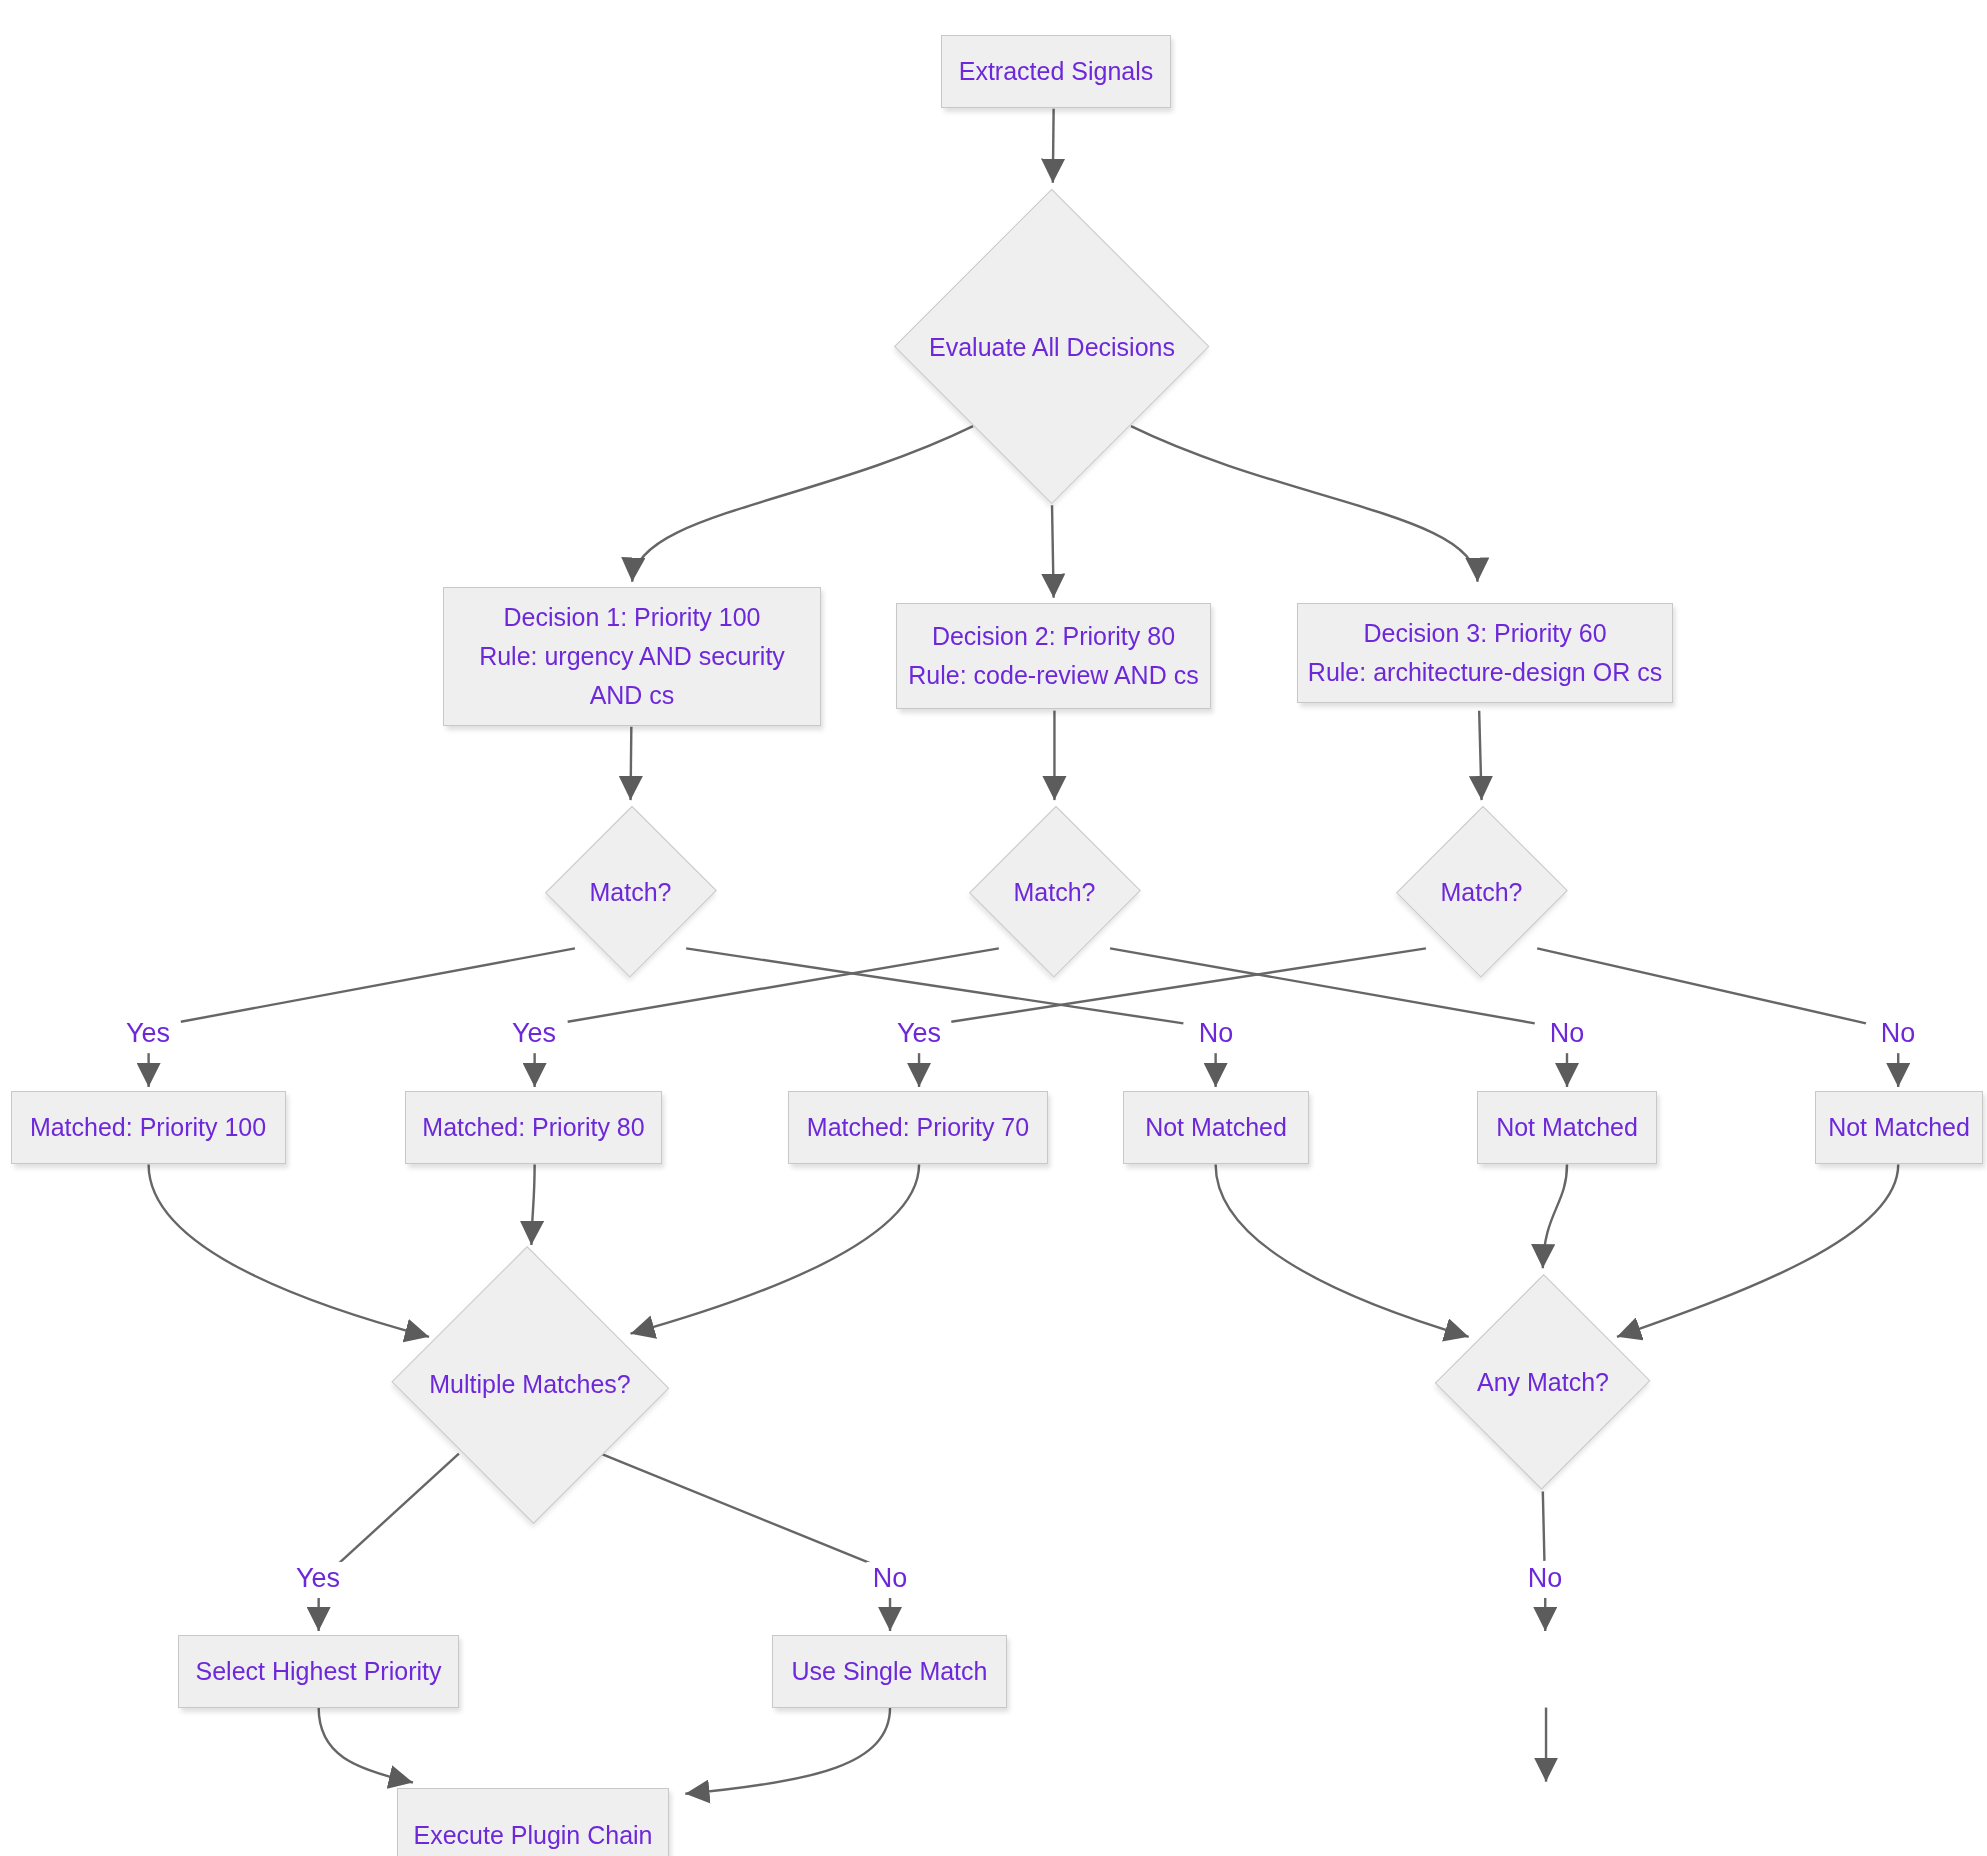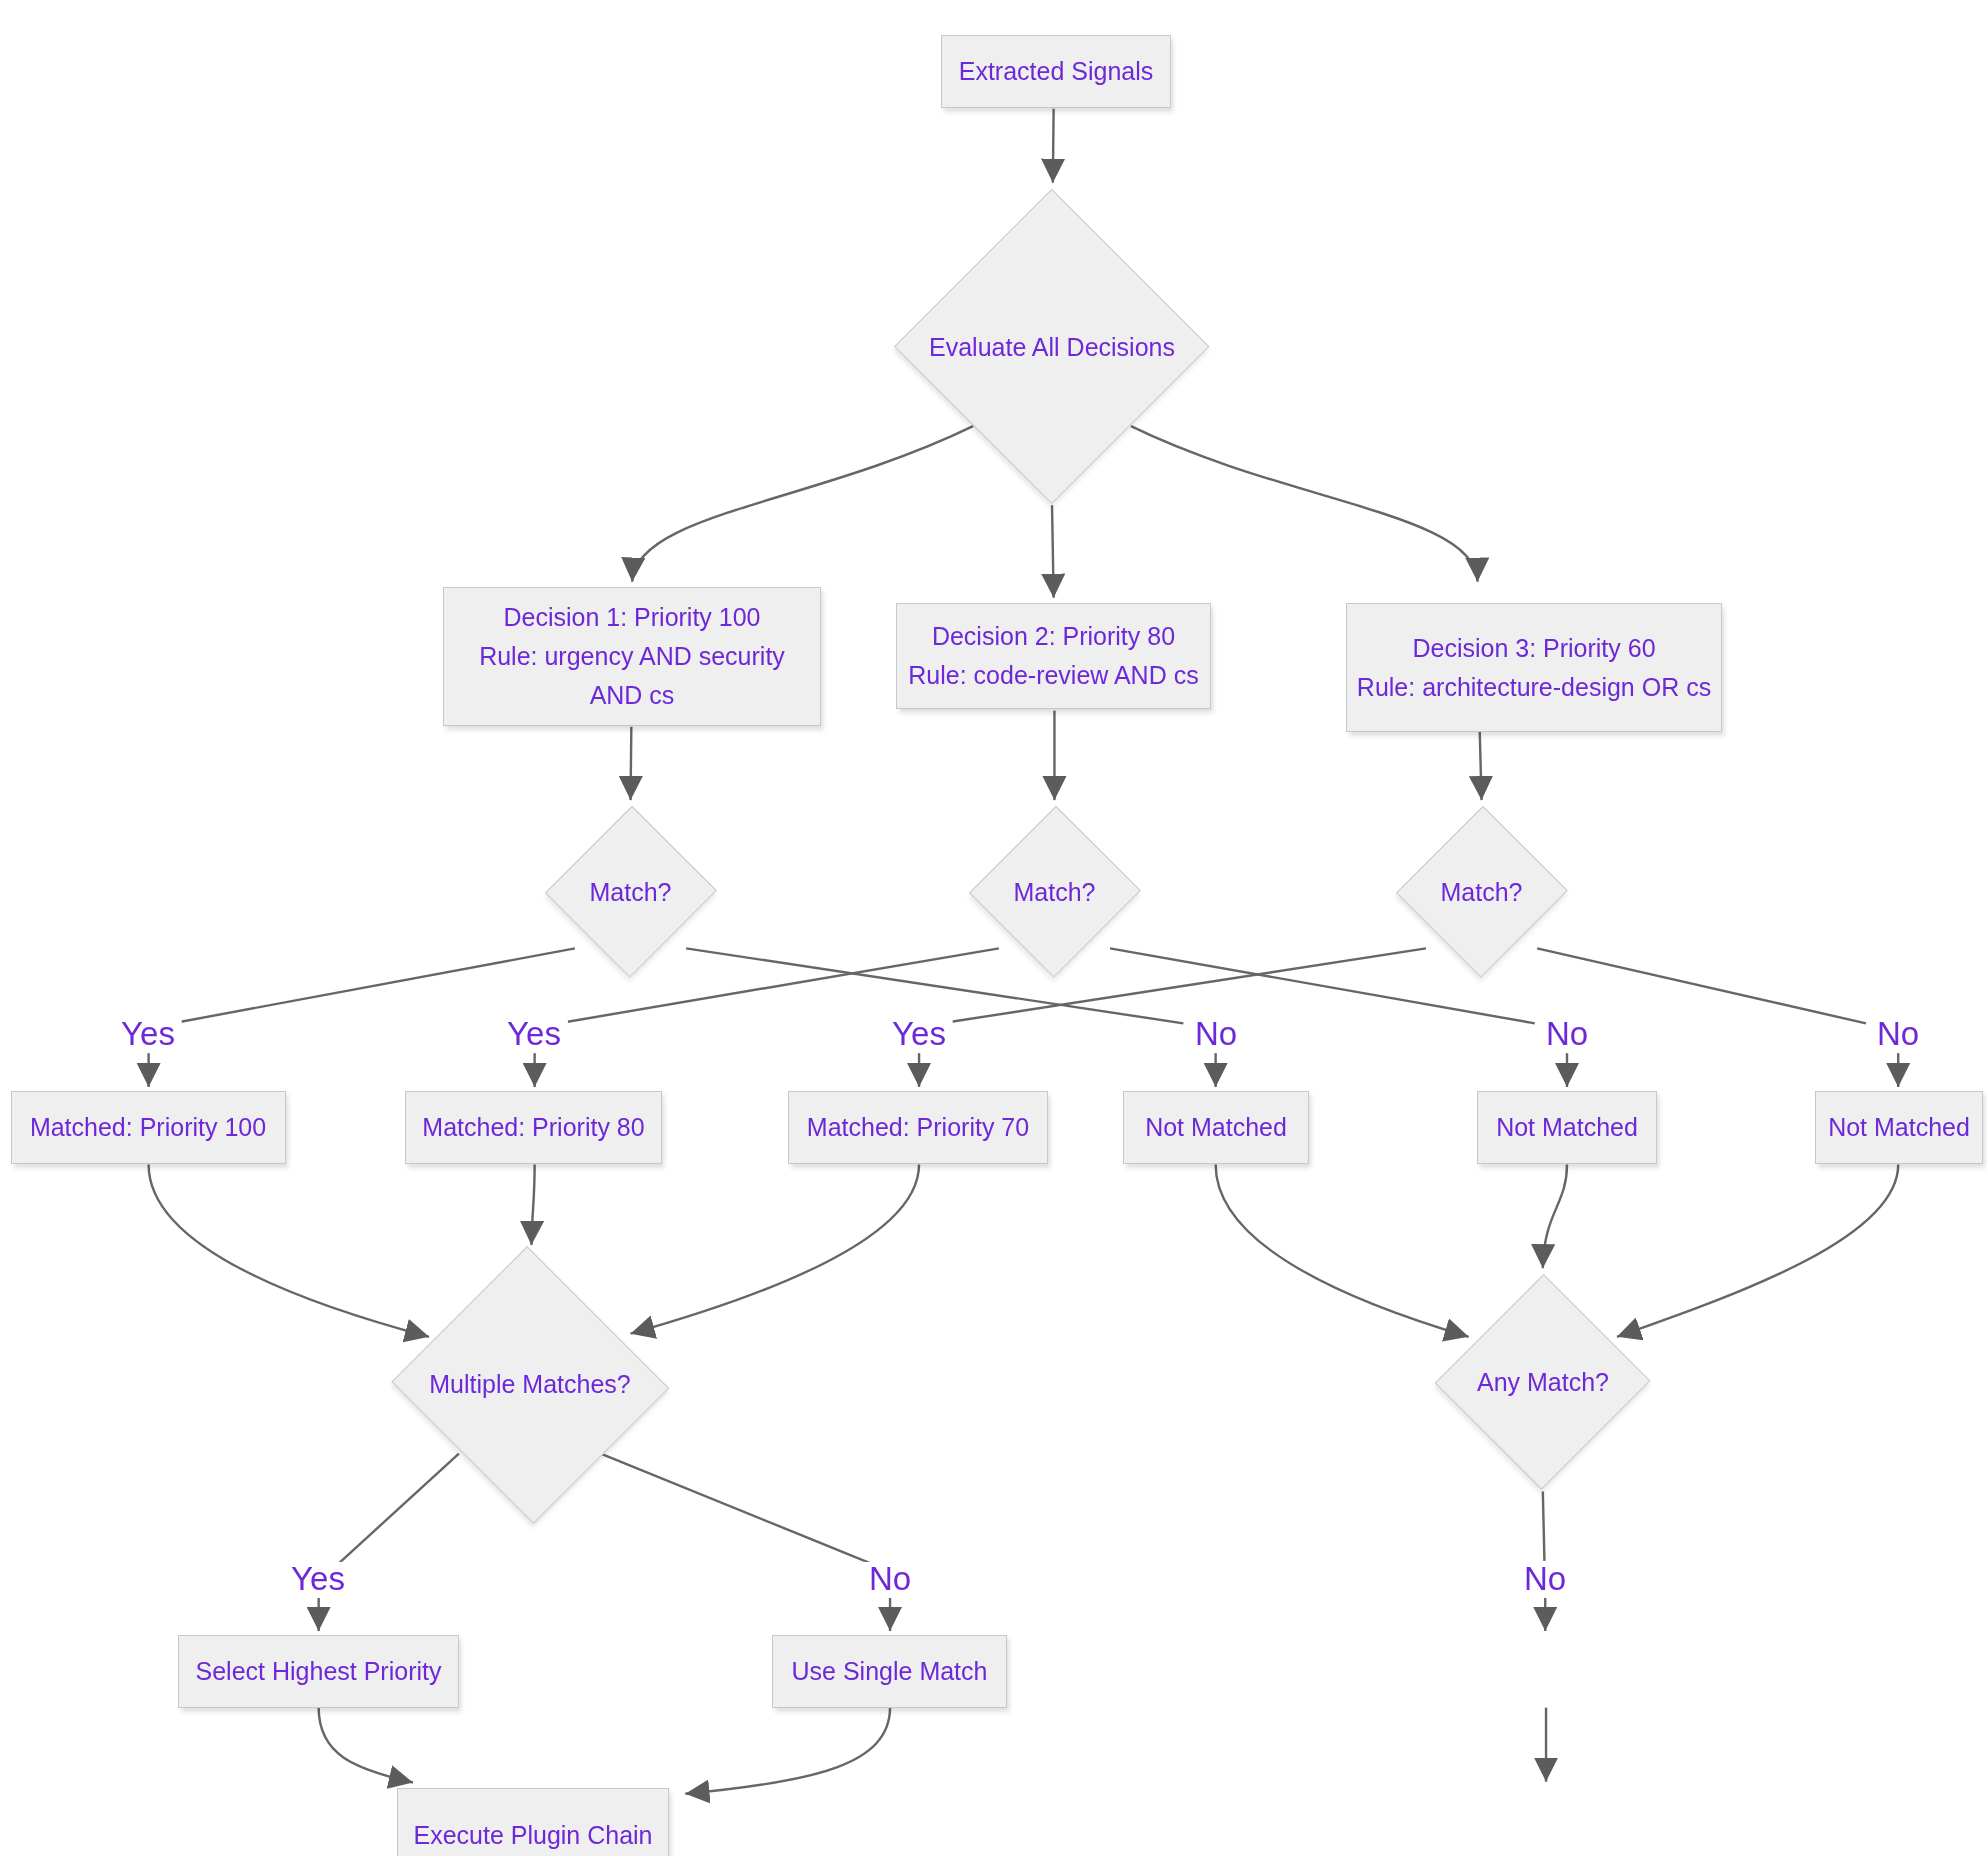--- a/index.html
+++ b/index.html
@@ -41,21 +41,21 @@
     transform: rotate(45deg);
     box-shadow: 2.4px 3.2px 4.8px rgba(0,0,0,0.10);
     z-index: -1;
   }
   .diamond-label { position: relative; padding: 0 8px; }
   .edge-label {
     position: absolute;
     transform: translate(-50%, -50%);
     background: #ffffff;
     padding: 1.6px 6.4px;
-    font-size: 33px;
+    font-size: 27px;
     line-height: 29px;
     z-index: 3;
   }
 </style>
 </head>
 <body>
 
 <div class="canvas">
 
   <svg class="edges" width="1988" height="1856" viewBox="0 0 2466 2303">
@@ -106,21 +106,21 @@
     </g>
   </svg>
 
   <div class="node rect" style="left:941px;top:14.5px;width:230px;height:73px">Extracted Signals</div>
 
   <div class="node rect" style="left:443px;top:567px;width:378px;height:139px">Decision 1: Priority 100
 Rule: urgency AND security
 AND cs</div>
   <div class="node rect" style="left:896px;top:583px;width:315px;height:106px">Decision 2: Priority 80
 Rule: code-review AND cs</div>
-  <div class="node rect" style="left:1346px;top:583px;width:376px;height:129px">Decision 3: Priority 60
+  <div class="node rect" style="left:1297px;top:583px;width:376px;height:100px">Decision 3: Priority 60
 Rule: architecture-design OR cs</div>
 
   <div class="node rect" style="left:10.5px;top:1071px;width:275px;height:73px">Matched: Priority 100</div>
   <div class="node rect" style="left:405px;top:1071px;width:257px;height:73px">Matched: Priority 80</div>
   <div class="node rect" style="left:788px;top:1071px;width:260px;height:73px">Matched: Priority 70</div>
   <div class="node rect" style="left:1123px;top:1071px;width:186px;height:73px">Not Matched</div>
   <div class="node rect" style="left:1477px;top:1071px;width:180px;height:73px">Not Matched</div>
   <div class="node rect" style="left:1815px;top:1071px;width:168px;height:73px">Not Matched</div>
 
   <div class="node rect" style="left:178px;top:1615px;width:281px;height:73px">Select Highest Priority</div>

